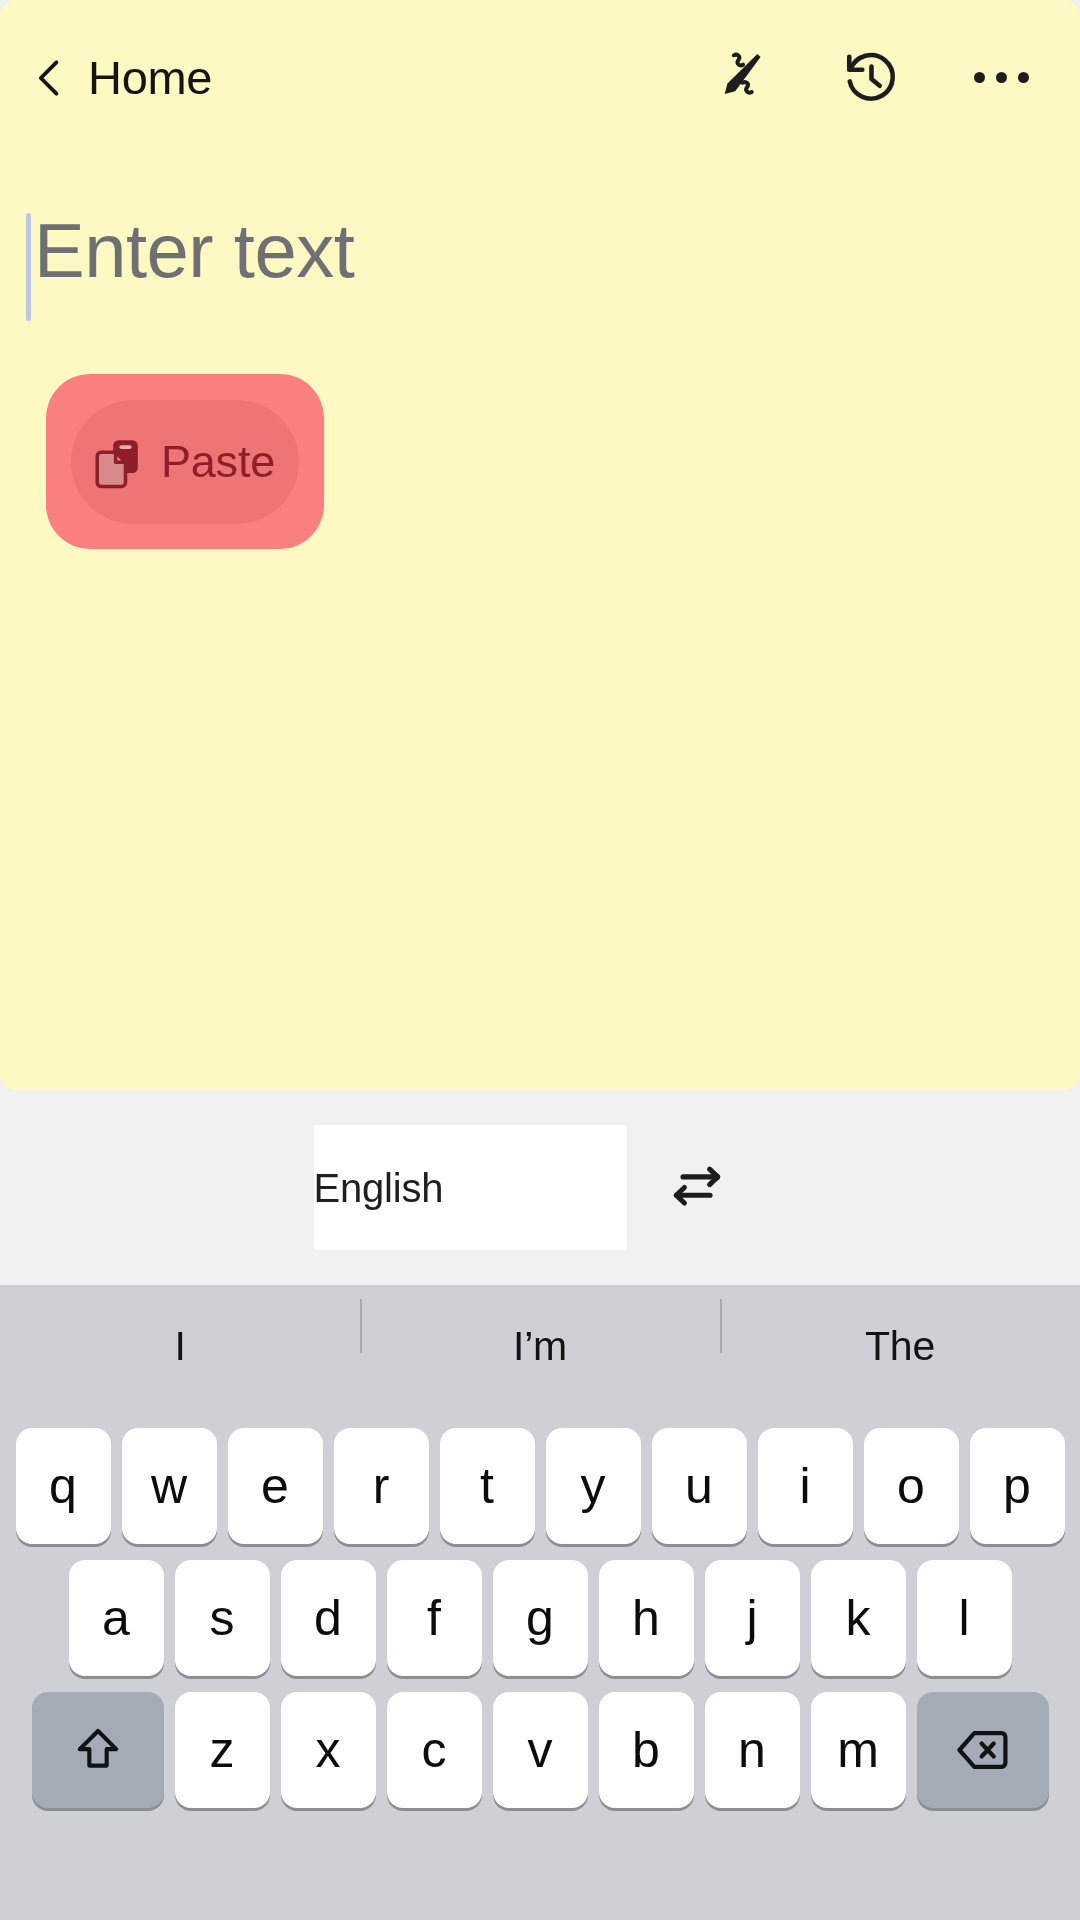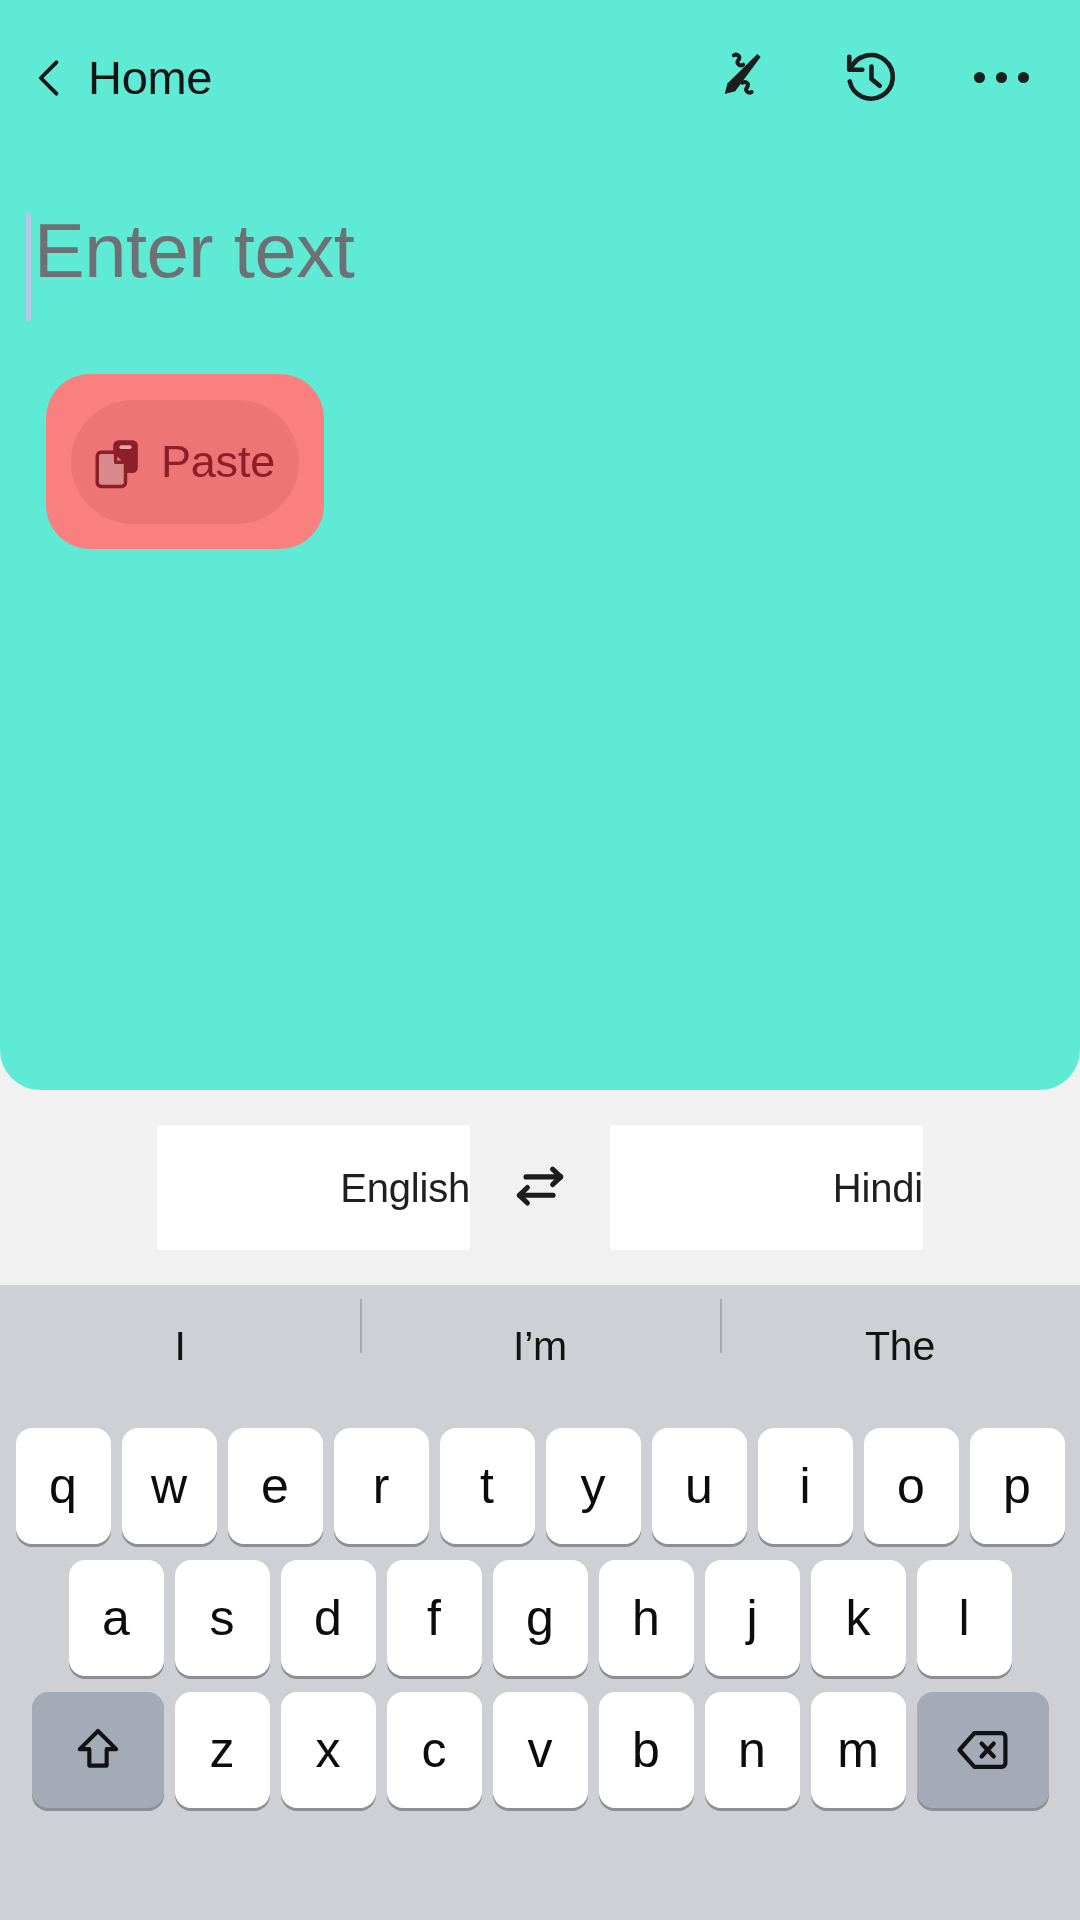--- a/index.html
+++ b/index.html
@@ -21,28 +21,29 @@
     width: 1080px;
     height: 1920px;
     position: relative;
     display: flex;
     flex-direction: column;
     background: #f1f1f1;
   }
 
   
   .content-card {
-    background: #5eead4;
+    background: #fef9c3;
     border-top-left-radius: 0px;
     border-top-right-radius: 0px;
     border-bottom-left-radius: 40px;
     border-bottom-right-radius: 40px;
     height: 1090px;
     position: relative;
     flex: none;
+    border-radius: 16px;
   }
 
   
   .header {
     height: 155px;
     display: flex;
     align-items: center;
     padding: 0 40px 0 28px;
     position: relative;
   }
@@ -179,21 +180,21 @@
     flex: none;
   }
 
   .lang-pill {
     width: 313px;
     height: 125px;
     background: #ffffff;
     border-radius: 4px;
     display: flex;
     align-items: center;
-    justify-content: flex-end;
+    justify-content: flex-start;
     cursor: pointer;
   }
 
   .lang-pill span {
     font-size: 40px;
     color: #1f1f1f;
     line-height: 1;
     letter-spacing: -0.2px;
   }
 
@@ -368,23 +369,20 @@
 
     <div class="swap">
       <svg viewBox="0 0 24 24" fill="none">
         <path d="M20.5 7.4 H6.2" stroke="#1d1d1d" stroke-width="2.1" stroke-linecap="round"></path>
         <path d="M17.2 4.2 L20.6 7.4 L17.2 10.6" stroke="#1d1d1d" stroke-width="2.1" stroke-linecap="round" stroke-linejoin="round" fill="none"></path>
         <path d="M3.5 15.0 H17.4" stroke="#1d1d1d" stroke-width="2.1" stroke-linecap="round"></path>
         <path d="M6.8 11.8 L3.4 15.0 L6.8 18.2" stroke="#1d1d1d" stroke-width="2.1" stroke-linecap="round" stroke-linejoin="round" fill="none"></path>
       </svg>
     </div>
 
-    <div class="lang-pill">
-      <span>Hindi</span>
-    </div>
 
   </div>
 
   <div class="keyboard">
 
     <div class="suggestions">
       <div class="sugg">I</div>
       <div class="sugg">I’m</div>
       <div class="sugg">The</div>
     </div>

